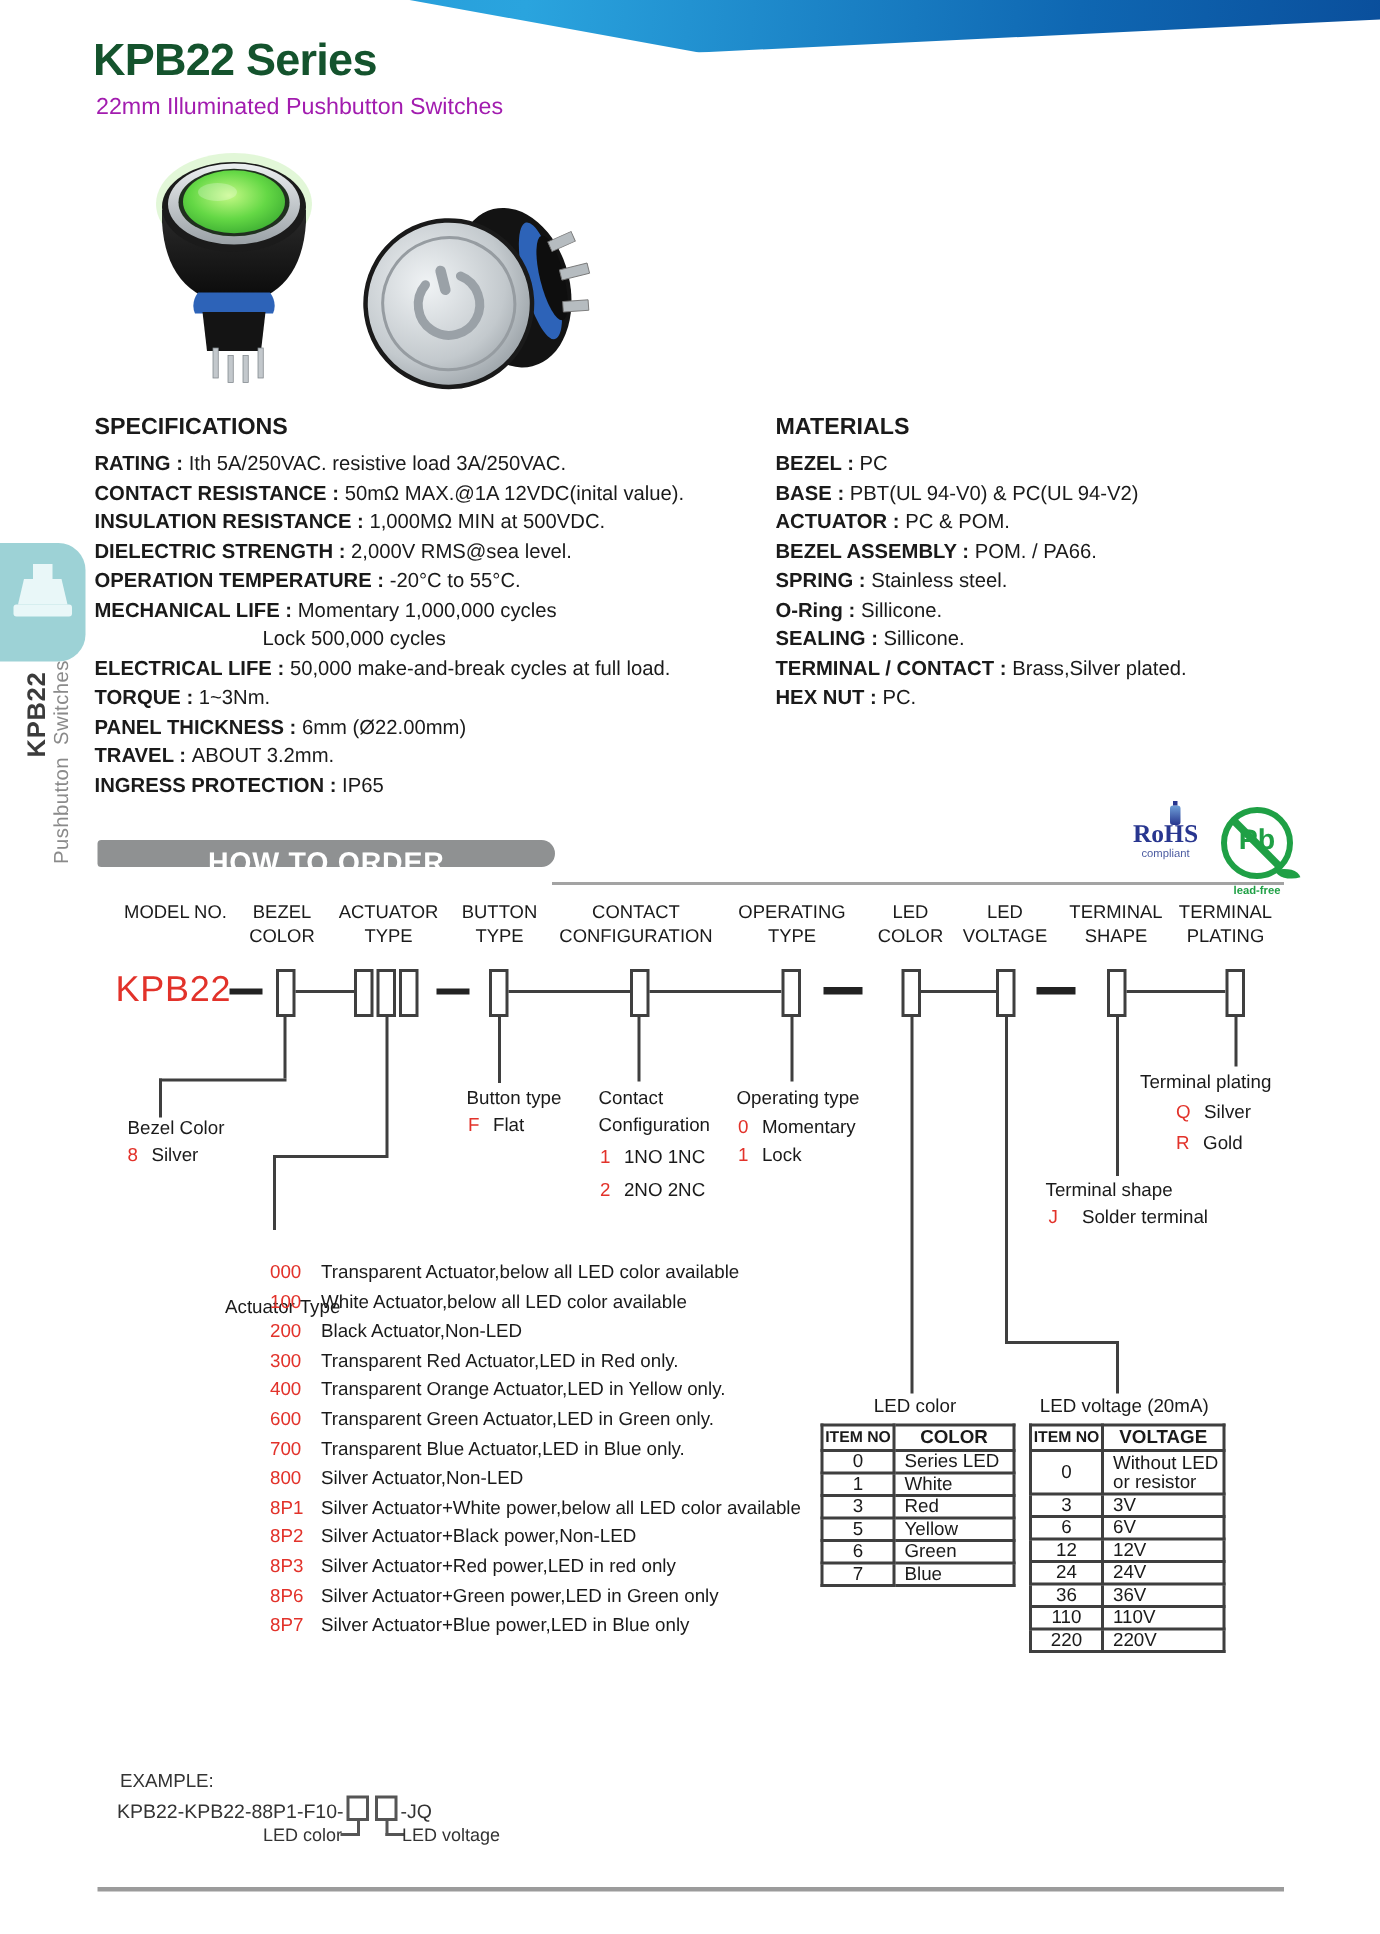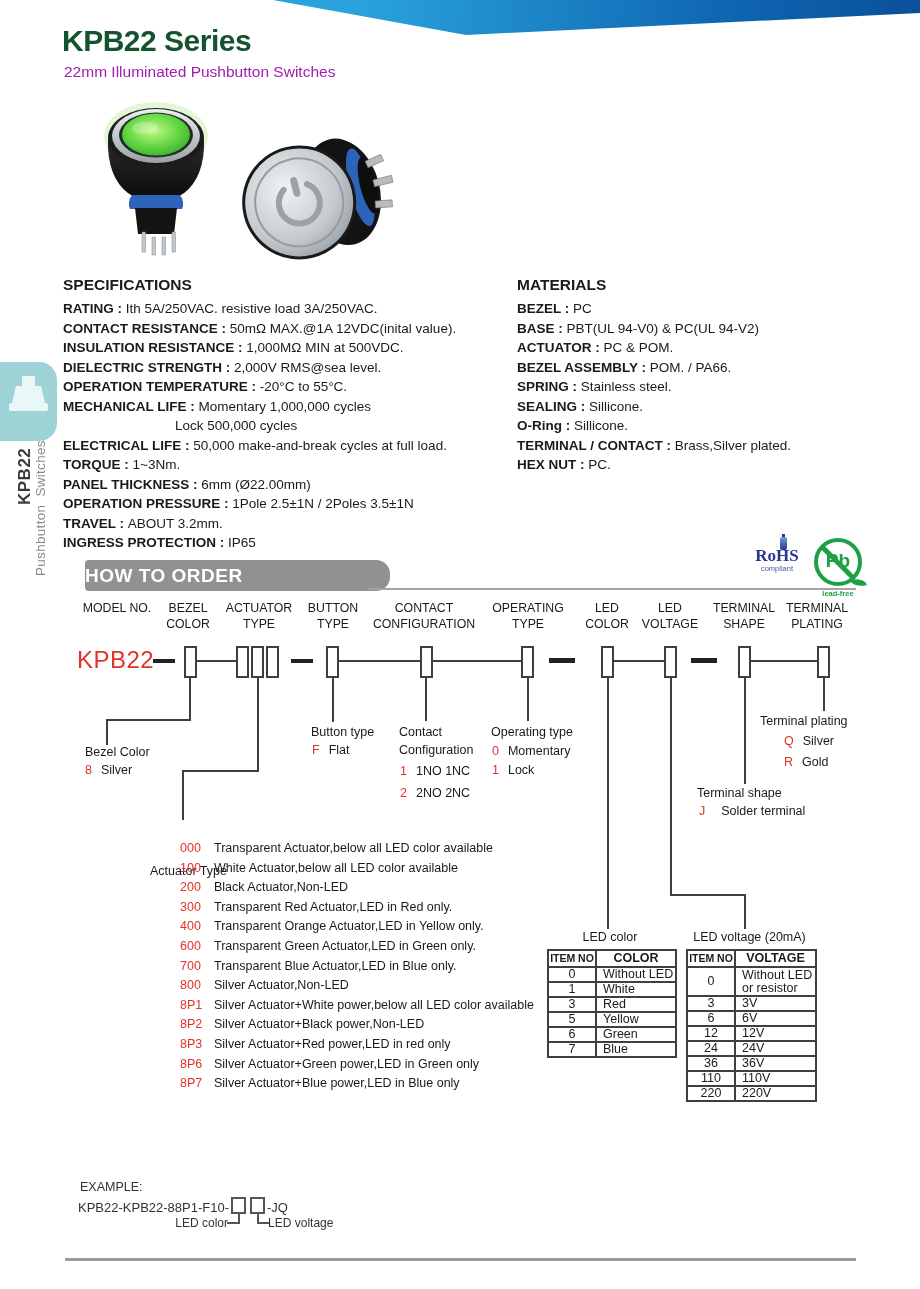--- a/index.html
+++ b/index.html
@@ -18,23 +18,23 @@
   #side-series{left:15px;top:505px;font-size:17px;font-weight:bold;color:#3b3b3b;letter-spacing:.5px;}
   #side-label{left:33px;top:576px;font-size:13.5px;color:#8a8a8a;letter-spacing:.3px;}
   
   .sec-head{font-size:15.5px;font-weight:bold;margin:0 0 5px 0;}
   .srow{font-size:13.5px;line-height:19.5px;white-space:nowrap;}
   .srow b{font-weight:bold;}
   .indent1{padding-left:112px;}
   #specs{position:absolute;left:63px;top:276px;}
   #materials{position:absolute;left:517px;top:276px;}
   
-  #order-banner{position:absolute;left:65px;top:560px;width:305px;height:31px;background:#8f9192;
+  #order-banner{position:absolute;left:65px;top:560px;width:305px;height:18px;background:#8f9192;
      border-radius:4px 14px 14px 4px;color:#fff;font-size:19px;font-weight:bold;letter-spacing:.5px;
-     line-height:31px;margin-left:20px;}
+     text-align:center;line-height:31px;}
   #order-rule{position:absolute;left:368px;top:588px;width:488px;height:2px;background:#a3a3a3;}
   
   #rohs{position:absolute;left:748px;top:547px;width:58px;text-align:center;}
   #rohs .rtitle{font-family:"Liberation Serif",serif;font-weight:bold;font-size:17px;color:#28368f;line-height:17px;}
   #rohs .rsub{font-size:7.5px;color:#4a5aa0;}
   #rohs .bottle{position:absolute;left:32px;top:-10px;width:7px;height:13px;background:linear-gradient(#6fa0d8,#28368f);border-radius:2px;}
   #rohs .bottle:before{content:"";position:absolute;left:2px;top:-3px;width:3px;height:3px;background:#28368f;}
   #pb{position:absolute;left:810px;top:538px;width:56px;text-align:center;}
   #pb .circ{position:relative;width:40px;height:40px;border:4.5px solid #1fa045;border-radius:50%;margin:0 auto;}
   #pb .pbt{position:absolute;left:0;right:0;top:8px;font-size:19px;font-weight:bold;color:#1fa045;}
@@ -158,34 +158,33 @@
     <div class="srow"><b>RATING : </b><span>Ith 5A/250VAC. resistive load 3A/250VAC.</span></div>
     <div class="srow"><b>CONTACT RESISTANCE : </b><span>50mΩ MAX.@1A 12VDC(inital value).</span></div>
     <div class="srow"><b>INSULATION RESISTANCE : </b><span>1,000MΩ MIN at 500VDC.</span></div>
     <div class="srow"><b>DIELECTRIC STRENGTH : </b><span>2,000V RMS@sea level.</span></div>
     <div class="srow"><b>OPERATION TEMPERATURE : </b><span>-20°C to 55°C.</span></div>
     <div class="srow"><b>MECHANICAL LIFE : </b><span>Momentary 1,000,000 cycles</span></div>
     <div class="srow indent1"><b></b><span>Lock 500,000 cycles</span></div>
     <div class="srow"><b>ELECTRICAL LIFE : </b><span>50,000 make-and-break cycles at full load.</span></div>
     <div class="srow"><b>TORQUE : </b><span>1~3Nm.</span></div>
     <div class="srow"><b>PANEL THICKNESS : </b><span>6mm (Ø22.00mm)</span></div>
-    <div class="srow"><b>OPERATION PRESSURE : </b><span>1Pole 2.5±1N / 2Poles 3.5±1N</span></div>
     <div class="srow"><b>TRAVEL : </b><span>ABOUT 3.2mm.</span></div>
     <div class="srow"><b>INGRESS PROTECTION : </b><span>IP65</span></div>
   </div>
 
   <div id="materials">
     <div class="sec-head">MATERIALS</div>
     <div class="srow"><b>BEZEL : </b><span>PC</span></div>
     <div class="srow"><b>BASE : </b><span>PBT(UL 94-V0) &amp; PC(UL 94-V2)</span></div>
     <div class="srow"><b>ACTUATOR : </b><span>PC &amp; POM.</span></div>
     <div class="srow"><b>BEZEL ASSEMBLY : </b><span>POM. / PA66.</span></div>
     <div class="srow"><b>SPRING : </b><span>Stainless steel.</span></div>
+    <div class="srow"><b>O-Ring : </b><span>Sillicone.</span></div>
     <div class="srow"><b>SEALING : </b><span>Sillicone.</span></div>
-    <div class="srow"><b>O-Ring : </b><span>Sillicone.</span></div>
     <div class="srow"><b>TERMINAL / CONTACT : </b><span>Brass,Silver plated.</span></div>
     <div class="srow"><b>HEX NUT : </b><span>PC.</span></div>
   </div>
 
   <div id="order-banner">HOW TO ORDER</div>
   <div id="order-rule"></div>
   <div id="rohs">
     <div class="bottle"></div>
     <div class="rtitle">RoHS</div>
     <div class="rsub">compliant</div>
@@ -319,21 +318,21 @@
 
   <div class="t-title" style="left:547px;top:930px;width:126px">LED color</div>
   <table class="otable" style="left:547px;top:949px">
     <tbody>
         <tr>
           <th class="small" style="width:46px">ITEM NO</th>
           <th style="width:78px">COLOR</th>
         </tr>
     <tr>
           <td class="c1">0</td>
-          <td class="c2">Without LED</td>
+          <td class="c2">Series LED</td>
         </tr>
     <tr>
           <td class="c1">1</td>
           <td class="c2">White</td>
         </tr>
     <tr>
           <td class="c1">3</td>
           <td class="c2">Red</td>
         </tr>
     <tr>

